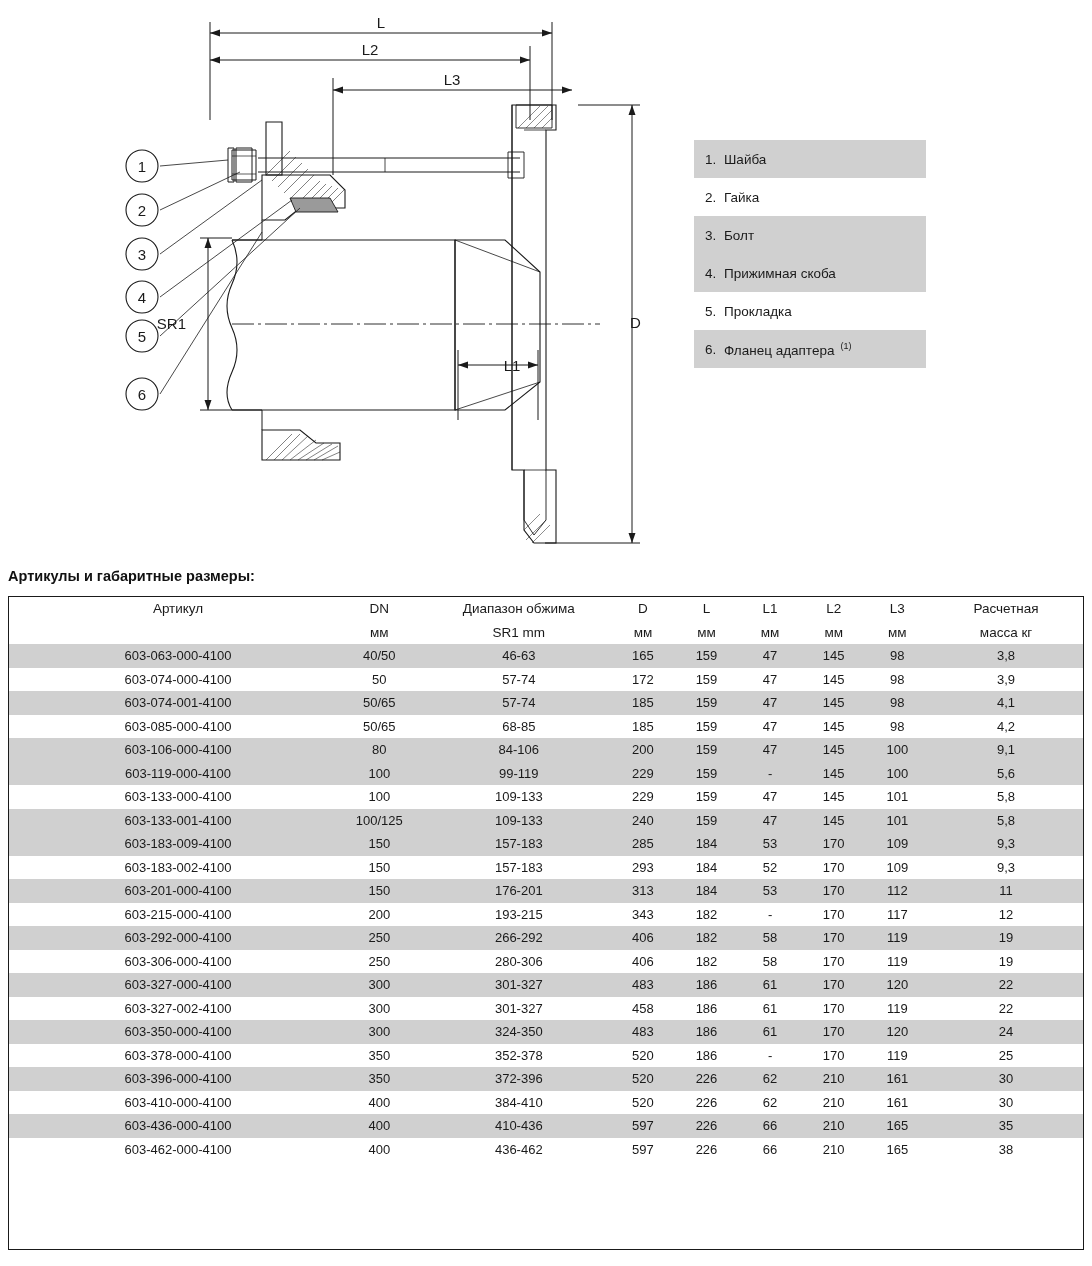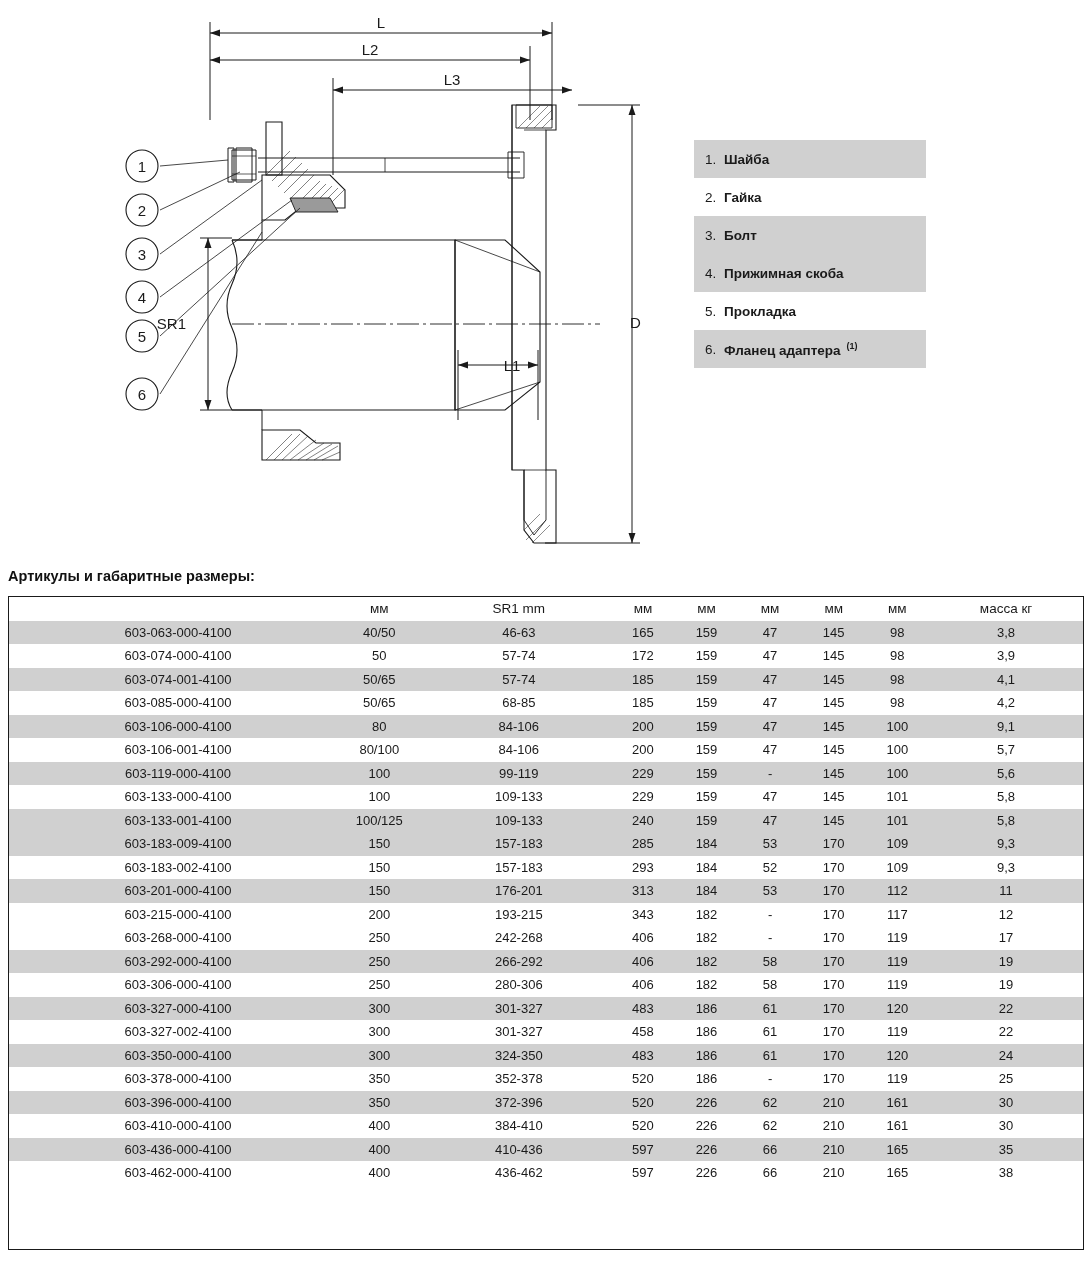--- a/index.html
+++ b/index.html
@@ -51,21 +51,20 @@
     background: #d0d0d0;
   }
   .legend-num {
     width: 30px;
     padding-left: 11px;
     box-sizing: border-box;
     font-size: 13.5px;
   }
   .legend-label {
     flex: 1;
-    font-weight: bold;
   }
   .legend-sup {
     font-size: 9px;
     vertical-align: super;
     margin-left: 6px;
   }
 
   
   .table-heading {
     position: absolute;
@@ -293,20 +292,31 @@
         <span class="legend-label"><span>Фланец адаптера</span><span class="legend-sup">(1)</span></span>
       </div>
     </div>
   </div>
 
   <div class="table-heading">Артикулы и габаритные размеры:</div>
 
   <div class="table-wrap">
     <table class="dim">
       <tbody>
+        <tr class="hdr hdr1">
+          <td class="col-art">Артикул</td>
+          <td class="col-dn">DN</td>
+          <td class="col-sr">Диапазон обжима</td>
+          <td class="col-d">D</td>
+          <td class="col-l">L</td>
+          <td class="col-l1">L1</td>
+          <td class="col-l2">L2</td>
+          <td class="col-l3">L3</td>
+          <td class="col-m">Расчетная</td>
+        </tr>
         <tr class="hdr hdr2">
           <td class="col-art"></td>
           <td class="col-dn">мм</td>
           <td class="col-sr">SR1  mm</td>
           <td class="col-d">мм</td>
           <td class="col-l">мм</td>
           <td class="col-l1">мм</td>
           <td class="col-l2">мм</td>
           <td class="col-l3">мм</td>
           <td class="col-m">масса кг</td>
@@ -360,31 +370,20 @@
           <td class="col-art">603-106-000-4100</td>
           <td>80</td>
           <td>84-106</td>
           <td>200</td>
           <td>159</td>
           <td>47</td>
           <td>145</td>
           <td>100</td>
           <td>9,1</td>
         </tr>
-        <tr>
-          <td class="col-art">603-106-001-4100</td>
-          <td>80/100</td>
-          <td>84-106</td>
-          <td>200</td>
-          <td>159</td>
-          <td>47</td>
-          <td>145</td>
-          <td>100</td>
-          <td>5,7</td>
-        </tr>
         <tr class="shaded">
           <td class="col-art">603-119-000-4100</td>
           <td>100</td>
           <td>99-119</td>
           <td>229</td>
           <td>159</td>
           <td>-</td>
           <td>145</td>
           <td>100</td>
           <td>5,6</td>
@@ -447,31 +446,20 @@
         <tr>
           <td class="col-art">603-215-000-4100</td>
           <td>200</td>
           <td>193-215</td>
           <td>343</td>
           <td>182</td>
           <td>-</td>
           <td>170</td>
           <td>117</td>
           <td>12</td>
-        </tr>
-        <tr>
-          <td class="col-art">603-268-000-4100</td>
-          <td>250</td>
-          <td>242-268</td>
-          <td>406</td>
-          <td>182</td>
-          <td>-</td>
-          <td>170</td>
-          <td>119</td>
-          <td>17</td>
         </tr>
         <tr class="shaded">
           <td class="col-art">603-292-000-4100</td>
           <td>250</td>
           <td>266-292</td>
           <td>406</td>
           <td>182</td>
           <td>58</td>
           <td>170</td>
           <td>119</td>

